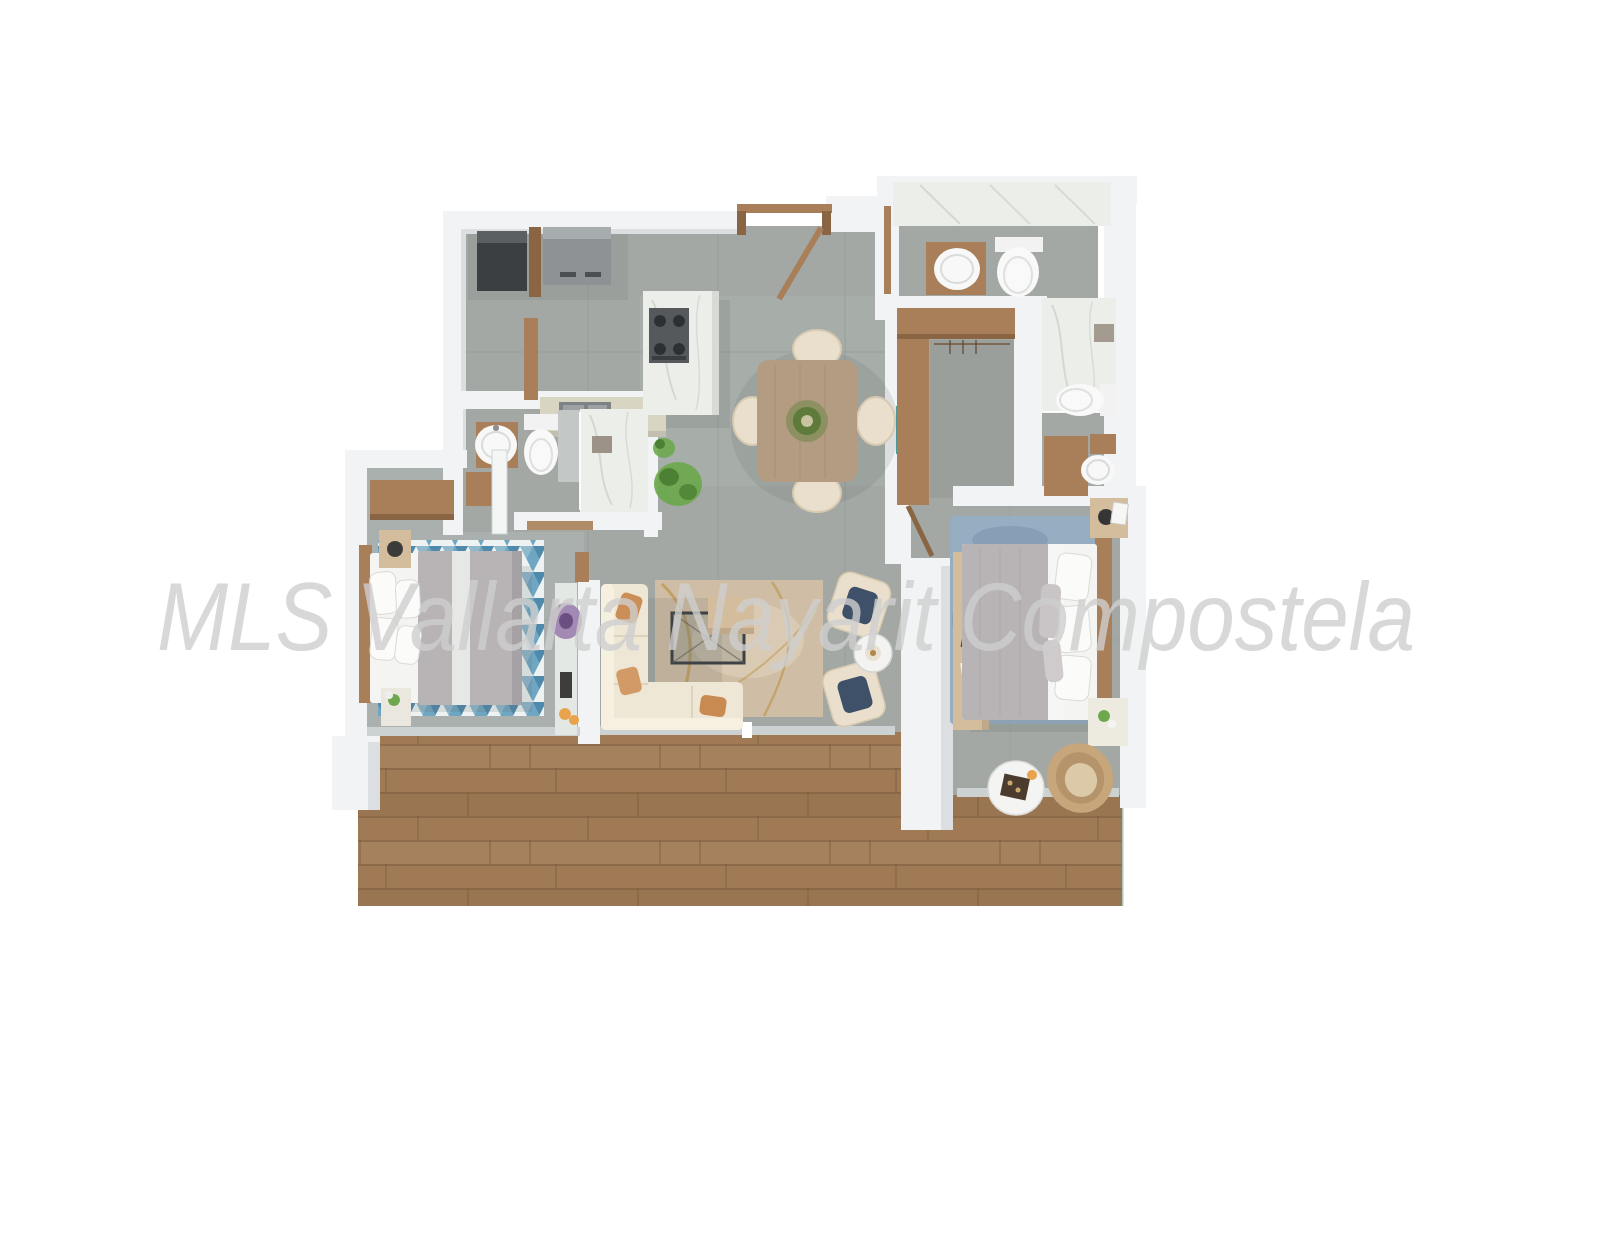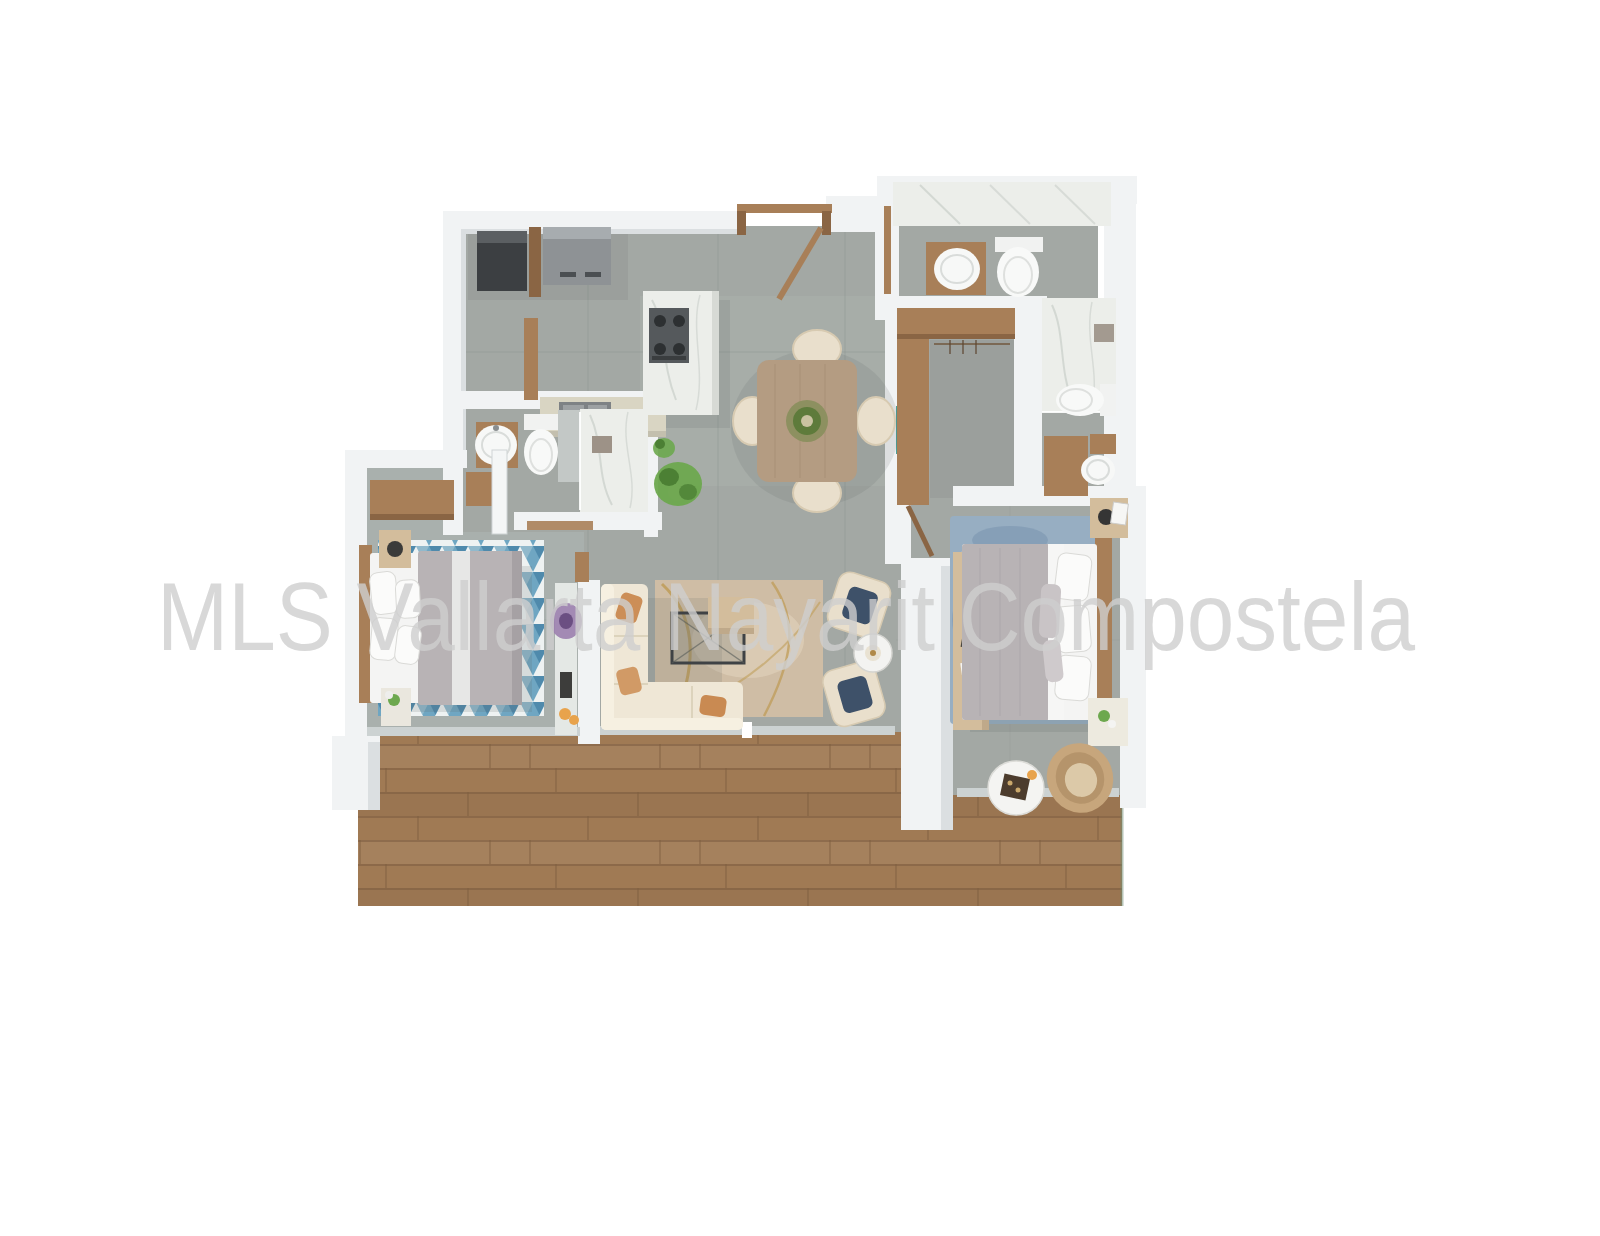--- a/index.html
+++ b/index.html
@@ -1,16 +1,16 @@
 <!DOCTYPE html>
 <html style="--wall: #f1f3f4; --wallShade: #dbdfe1; --floor: #a3a8a4; --floorBed: #a9b0ad; --floorShadow: #8c918d; --deck: #a07a54; --deckLine: #7c5c3e; --wood: #a87f58; --woodDark: #8a6544; --woodLight: #d3bd9c; --marble: #eceeea; --marbleVein: #c9cec9; --counter: #d9d5c3; --steel: #8e9295; --steelDark: #55595c; --fridge: #3c3f42; --table: #b49c82; --chair: #e9dfcc; --sofa: #efe7d6; --rugBeige: #cfbda5; --rugGold: #bd9a52; --rugBlue: #4f93b6; --rugBlueLight: #a9c6d2; --rugBlueDark: #2f6e96; --rugMottled: #97aec2; --bedGray: #b8b3b5; --bedWhite: #f4f4f3; --navy: #3e5169; --plant: #6da84e; --plantDark: #4c8034; --purple: #9b7fae; --wicker: #c7a67c; --glass: #ccd2d2; --teal: #2f8f86; --orange: #e8a34c; --shadow: #5f6661;"><head>
 <meta charset="utf-8">
 <style>
   html,body{margin:0;padding:0;background:#ffffff;}
-  .stage{position:relative;width:1600px;height:1236px;background:#ffffff;overflow:hidden;}
+  .stage{position:relative;width:1600px;height:1236px;background:#ffffff;overflow:hidden;font-style:italic;}
   svg{display:block;position:absolute;left:0;top:0;}
   text.wm{font-family:"Liberation Sans", sans-serif;font-weight:400;}
 </style>
 </head>
 <body>
 
 <div class="stage">
   <svg width="1600" height="1236" viewBox="0 0 1600 1236" xmlns="http://www.w3.org/2000/svg">
     <defs>
       <pattern id="deckPat" patternUnits="userSpaceOnUse" width="170" height="96">

